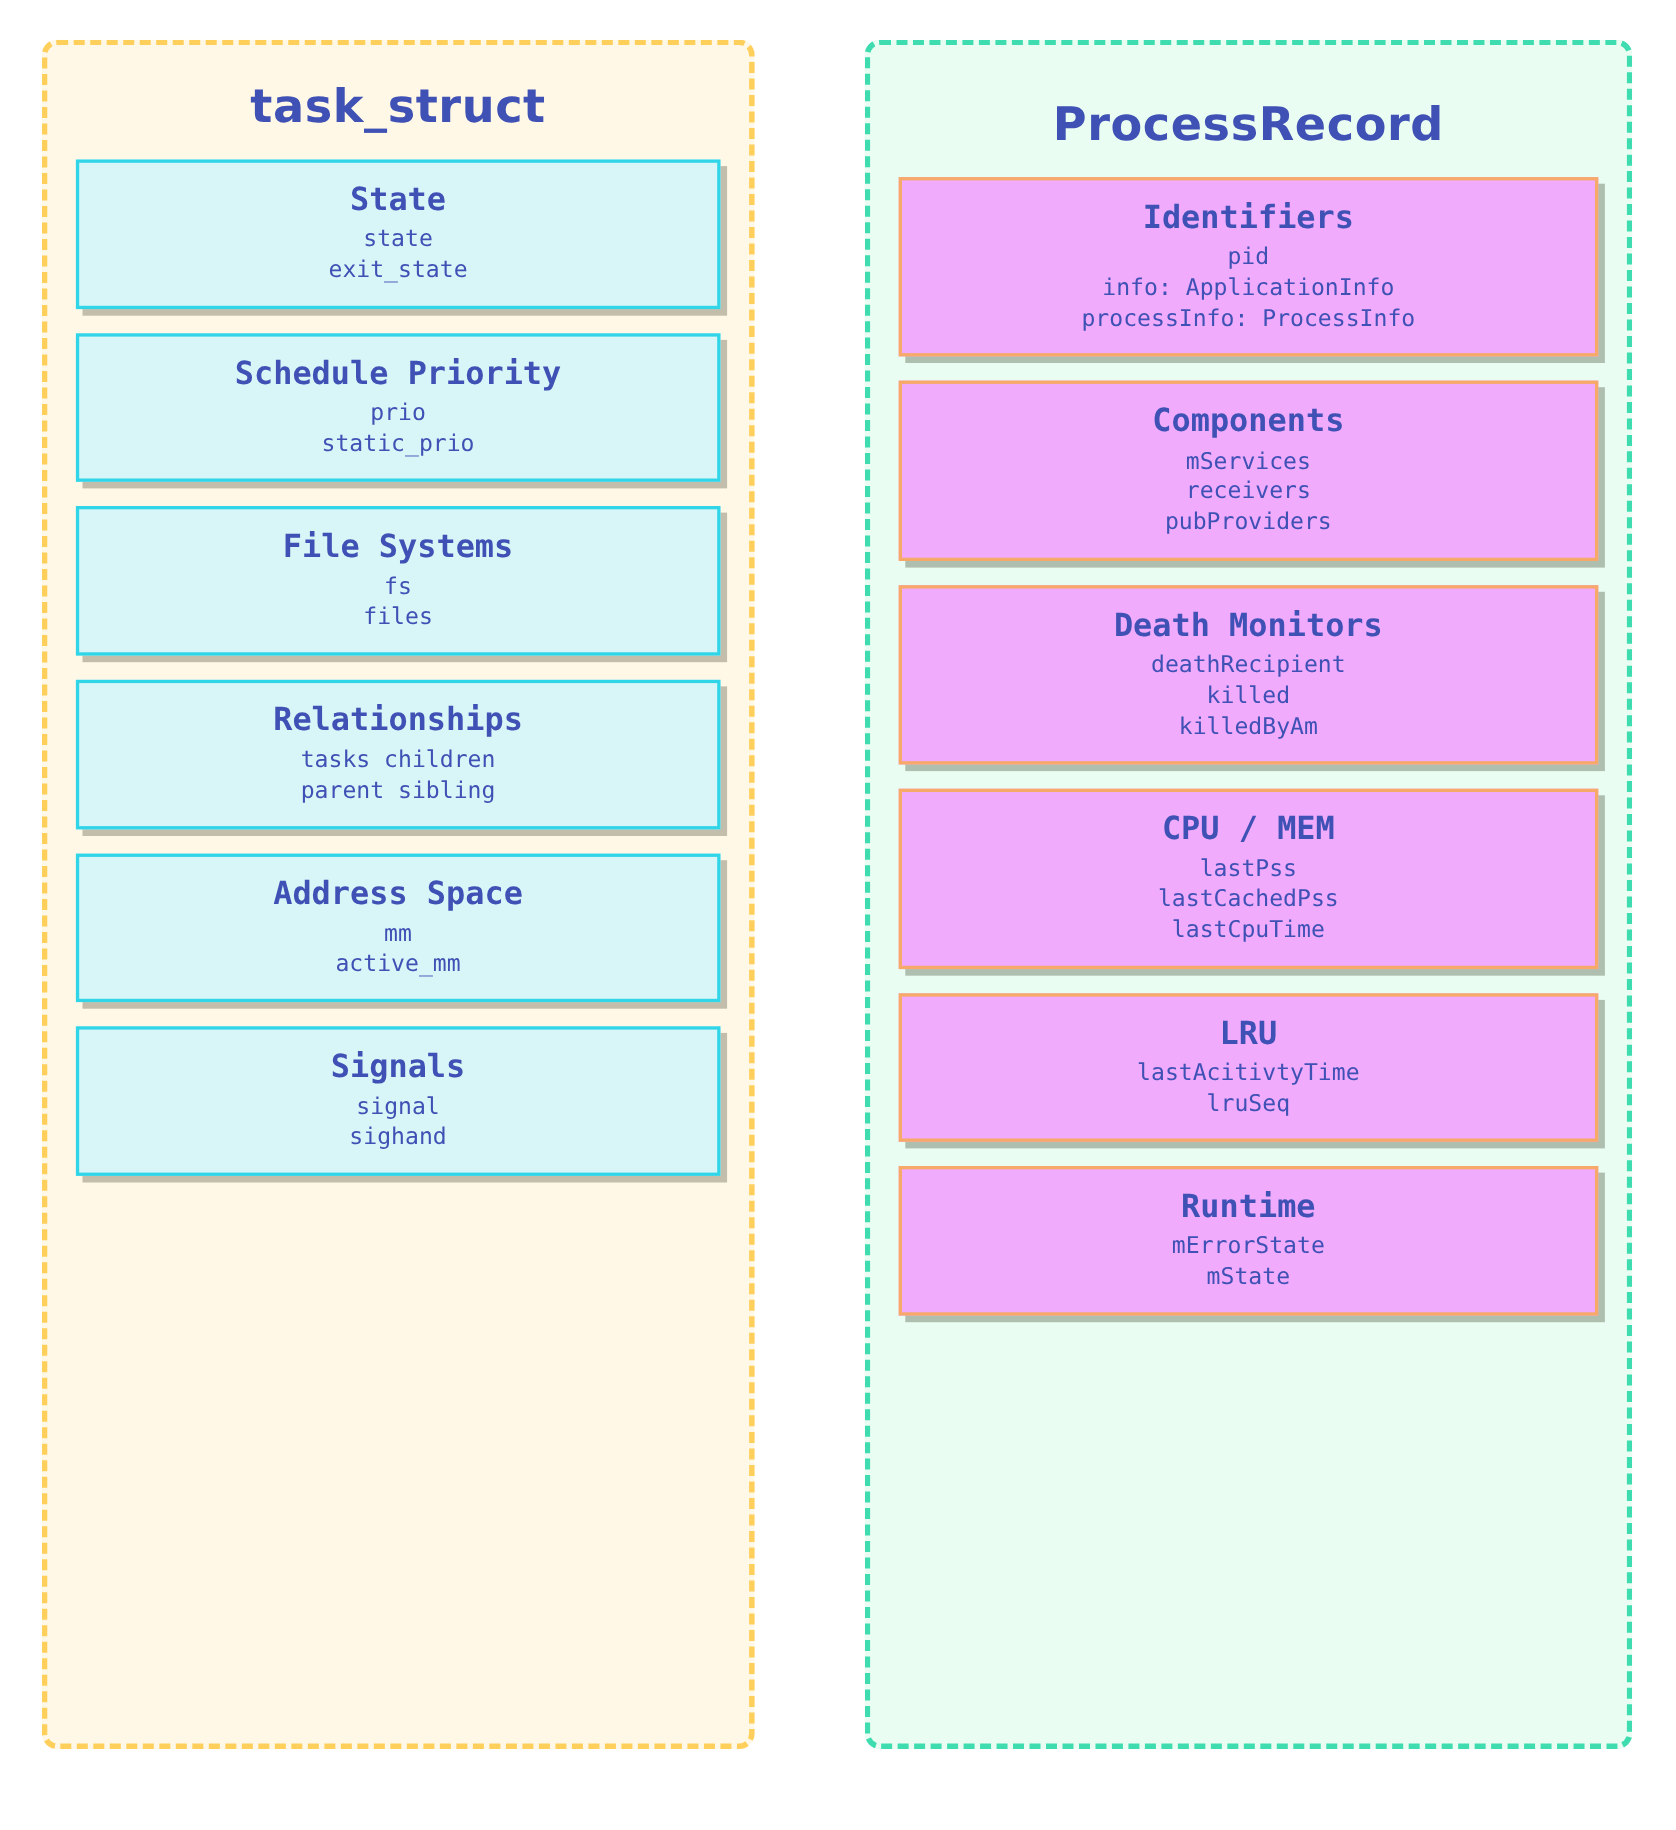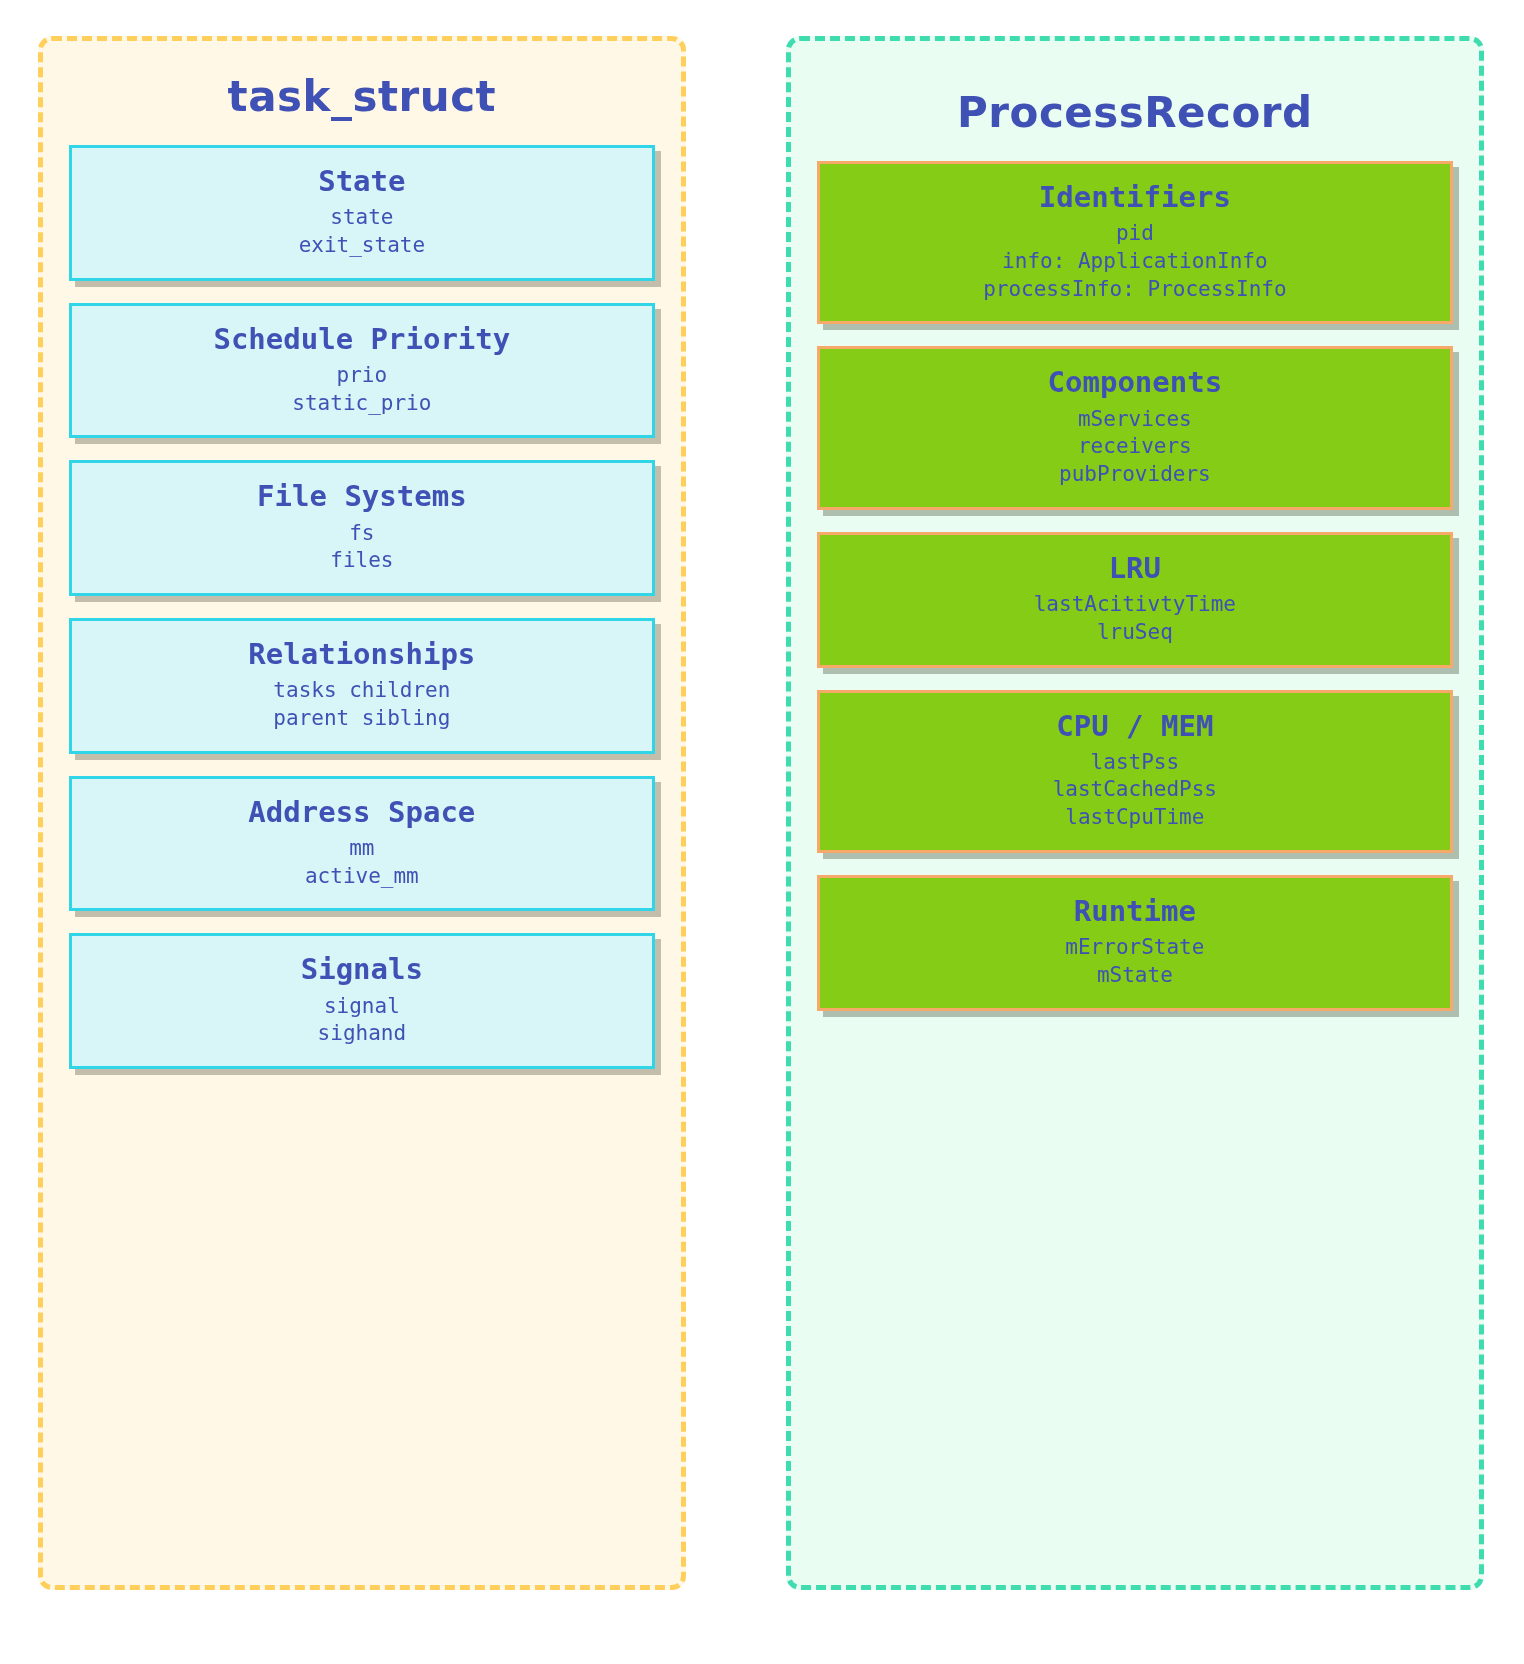--- a/index.html
+++ b/index.html
@@ -93,21 +93,21 @@
 
   .card.cyan {
     background: #d8f6f7;
     border: 3px solid #30d5e8;
     box-shadow: 6px 6px 0 0 #c2beab;
     padding: 16px 10px 18px 10px;
     min-height: 122px;
   }
 
   .card.peach {
-    background: #84cc16;
+    background: #f0abfc;
     border: 3px solid #f7a96a;
     box-shadow: 6px 6px 0 0 #aebfb0;
     padding: 16px 10px 18px 10px;
     min-height: 122px;
   }
 
   .card.tall {
     min-height: 148px;
   }
 
@@ -180,31 +180,37 @@
             <div class="card-field">pid</div>
             <div class="card-field">info: ApplicationInfo</div>
             <div class="card-field">processInfo: ProcessInfo</div>
           </div>
           <div class="card peach tall">
             <div class="card-title">Components</div>
             <div class="card-field">mServices</div>
             <div class="card-field">receivers</div>
             <div class="card-field">pubProviders</div>
           </div>
+          <div class="card peach tall">
+            <div class="card-title">Death Monitors</div>
+            <div class="card-field">deathRecipient</div>
+            <div class="card-field">killed</div>
+            <div class="card-field">killedByAm</div>
+          </div>
+          <div class="card peach tall">
+            <div class="card-title">CPU / MEM</div>
+            <div class="card-field">lastPss</div>
+            <div class="card-field">lastCachedPss</div>
+            <div class="card-field">lastCpuTime</div>
+          </div>
           <div class="card peach">
             <div class="card-title">LRU</div>
             <div class="card-field">lastAcitivtyTime</div>
             <div class="card-field">lruSeq</div>
           </div>
-          <div class="card peach tall">
-            <div class="card-title">CPU / MEM</div>
-            <div class="card-field">lastPss</div>
-            <div class="card-field">lastCachedPss</div>
-            <div class="card-field">lastCpuTime</div>
-          </div>
           <div class="card peach">
             <div class="card-title">Runtime</div>
             <div class="card-field">mErrorState</div>
             <div class="card-field">mState</div>
           </div>
         </div>
     </div>
 
   </div>
 </div>

